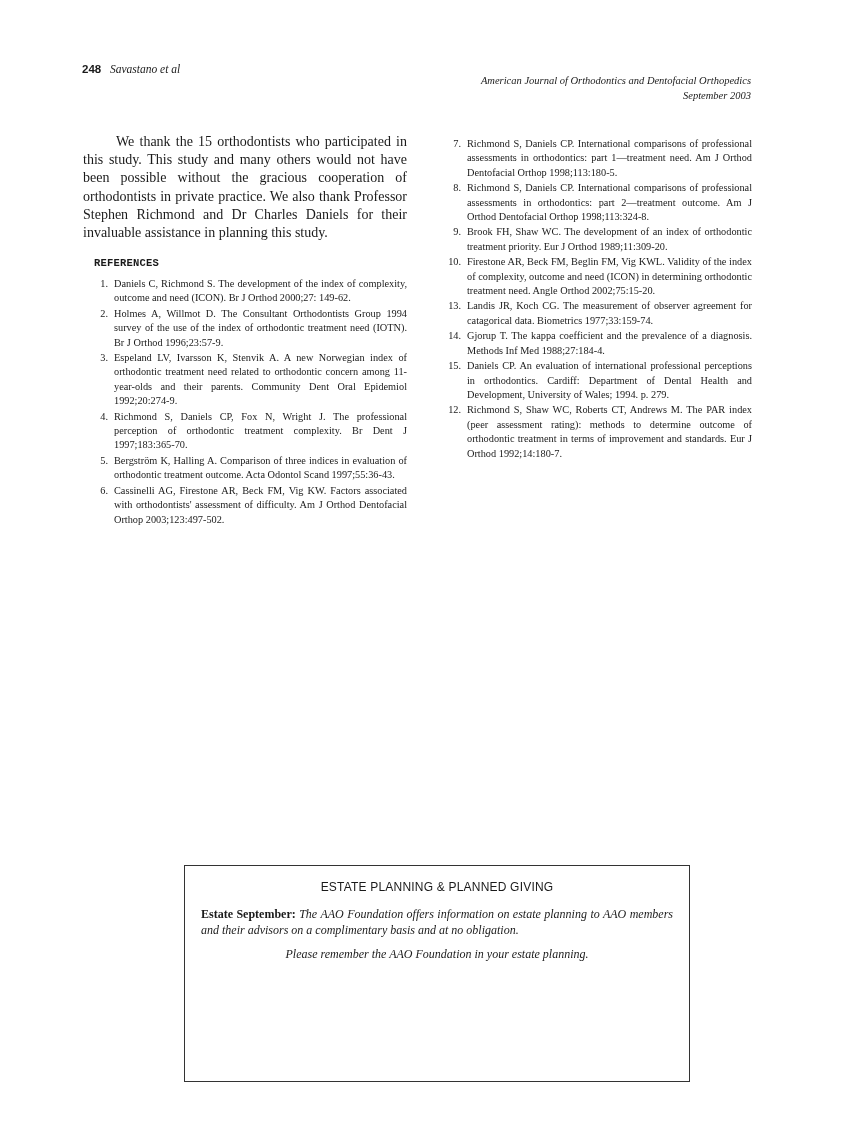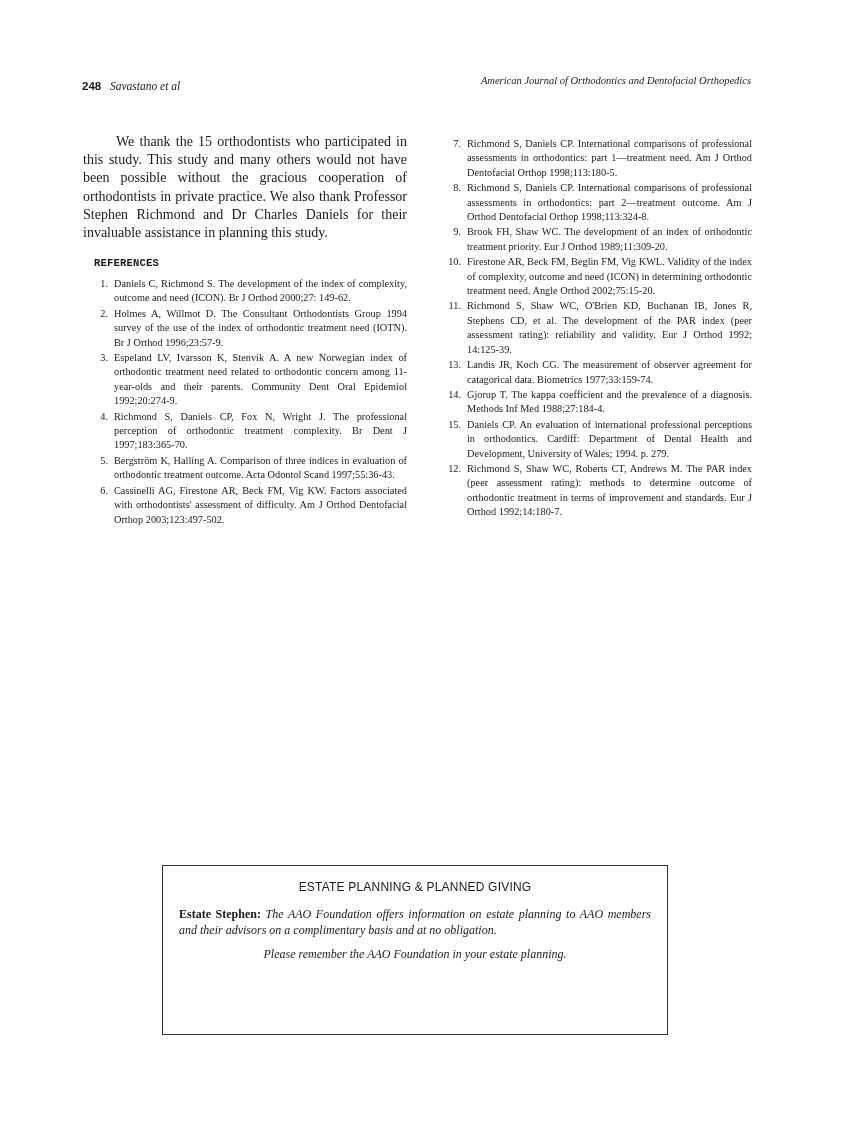--- a/index.html
+++ b/index.html
@@ -1,51 +1,52 @@
 <!DOCTYPE html>
 <html><head>
   <meta charset="utf-8">
   <style>
     * { margin: 0; padding: 0; box-sizing: border-box; }
     html, body { width: 844px; height: 1122px; background: #ffffff; }
     body { position: relative; color: #1a1a1a; font-family: "Liberation Serif", serif; overflow: hidden; }
 
-    .header-left { position: absolute; left: 82px; top: 80px; font-size: 11px; }
+    .header-left { position: absolute; left: 82px; top: 63px; font-size: 11px; }
     .header-left .pageno { font-family: "Liberation Sans", sans-serif; font-weight: bold; font-size: 11.5px; margin-right: 6px; }
     .header-left .authors { font-style: italic; font-size: 11.5px; }
     .header-right { position: absolute; right: 93px; top: 73px; text-align: right; font-style: italic; font-size: 10.5px; line-height: 15px; }
 
     .ack { position: absolute; left: 83px; top: 133px; width: 324px; font-size: 14px; line-height: 18.2px; text-align: justify; text-indent: 33px; }
 
     .refs-title { position: absolute; left: 94px; top: 257px; font-family: Liberation Mono, monospace; font-weight: bold; font-size: 10.5px; letter-spacing: 0.2px; }
 
     .ref-list { position: absolute; list-style: none; font-size: 10.3px; line-height: 14.4px; }
     .ref-list.left { left: 94px; top: 277px; width: 313px; }
     .ref-list.right { left: 443px; top: 137px; width: 309px; }
     .ref-item { display: flex; margin-bottom: 1px; }
     .ref-num { flex: 0 0 auto; width: 14px; text-align: right; margin-right: 6px; }
     .ref-list.right .ref-num { width: 18px; }
     .ref-text { flex: 1; text-align: justify; }
 
-    .box { position: absolute; left: 162px; top: 865px; width: 506px; height: 170px; border: 1.6px solid #333; padding: 14px 16px 0 16px; }
+    .box { position: absolute; left: 184px; top: 865px; width: 506px; height: 217px; border: 1.6px solid #333; padding: 14px 16px 0 16px; }
     .box-title { text-align: center; font-family: "Liberation Sans", sans-serif; font-size: 12px; font-weight: 500; letter-spacing: 0.2px; margin-bottom: 12px; }
     .box-para { font-size: 12px; line-height: 16px; text-align: justify; margin-bottom: 8px; }
     .box-para .lbl { font-weight: bold; font-style: normal; }
     .box-para .txt { font-style: italic; }
     .box-closing { text-align: center; font-style: italic; font-size: 12px; margin-top: 9px; }
   </style>
 </head>
 <body>
 
 <div class="header-left">
   <span class="pageno">248</span>
   <span class="authors">Savastano et al</span>
 </div>
 <div class="header-right">
   <div>American Journal of Orthodontics and Dentofacial Orthopedics</div>
+  <div>September 2003</div>
 </div>
 
 <p class="ack">We thank the 15 orthodontists who participated in this study. This study and many others would not have been possible without the gracious cooperation of orthodontists in private practice. We also thank Professor Stephen Richmond and Dr Charles Daniels for their invaluable assistance in planning this study.</p>
 
 <h3 class="refs-title">REFERENCES</h3>
 
 <ol class="ref-list left">
   <li class="ref-item">
       <span class="ref-num">1.</span>
       <span class="ref-text">Daniels C, Richmond S. The development of the index of complexity, outcome and need (ICON). Br J Orthod 2000;27: 149-62.</span>
@@ -83,41 +84,37 @@
     </li>
   <li class="ref-item">
       <span class="ref-num">9.</span>
       <span class="ref-text">Brook FH, Shaw WC. The development of an index of orthodontic treatment priority. Eur J Orthod 1989;11:309-20.</span>
     </li>
   <li class="ref-item">
       <span class="ref-num">10.</span>
       <span class="ref-text">Firestone AR, Beck FM, Beglin FM, Vig KWL. Validity of the index of complexity, outcome and need (ICON) in determining orthodontic treatment need. Angle Orthod 2002;75:15-20.</span>
     </li>
   <li class="ref-item">
-      <span class="ref-num">11.</span>
-      <span class="ref-text">Richmond S, Shaw WC, O'Brien KD, Buchanan IB, Jones R, Stephens CD, et al. The development of the PAR index (peer assessment rating): reliability and validity. Eur J Orthod 1992; 14:125-39.</span>
-    </li>
-  <li class="ref-item">
       <span class="ref-num">13.</span>
       <span class="ref-text">Landis JR, Koch CG. The measurement of observer agreement for catagorical data. Biometrics 1977;33:159-74.</span>
     </li>
   <li class="ref-item">
       <span class="ref-num">14.</span>
       <span class="ref-text">Gjorup T. The kappa coefficient and the prevalence of a diagnosis. Methods Inf Med 1988;27:184-4.</span>
     </li>
   <li class="ref-item">
       <span class="ref-num">15.</span>
       <span class="ref-text">Daniels CP. An evaluation of international professional perceptions in orthodontics. Cardiff: Department of Dental Health and Development, University of Wales; 1994. p. 279.</span>
     </li>
   <li class="ref-item">
       <span class="ref-num">12.</span>
       <span class="ref-text">Richmond S, Shaw WC, Roberts CT, Andrews M. The PAR index (peer assessment rating): methods to determine outcome of orthodontic treatment in terms of improvement and standards. Eur J Orthod 1992;14:180-7.</span>
     </li>
 </ol>
 
 <div class="box">
   <div class="box-title">ESTATE PLANNING &amp; PLANNED GIVING</div>
   <p class="box-para">
-    <span class="lbl">Estate Stephen:</span>
+    <span class="lbl">Estate September:</span>
     <span class="txt">The AAO Foundation offers information on estate planning to AAO members and their advisors on a complimentary basis and at no obligation.</span>
   </p>
   <div class="box-closing">Please remember the AAO Foundation in your estate planning.</div>
 </div>
 
 </body></html>

